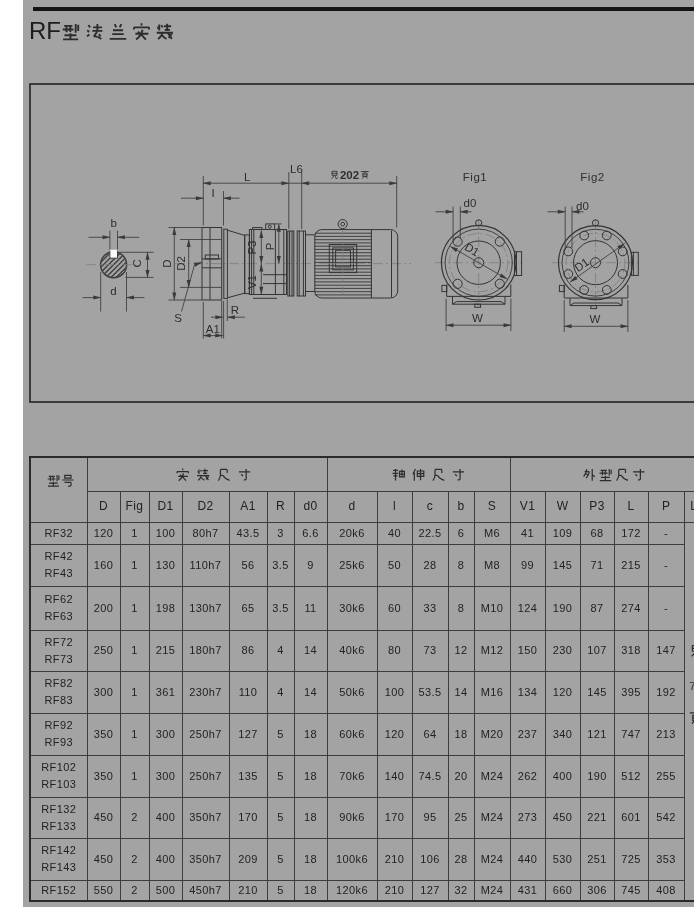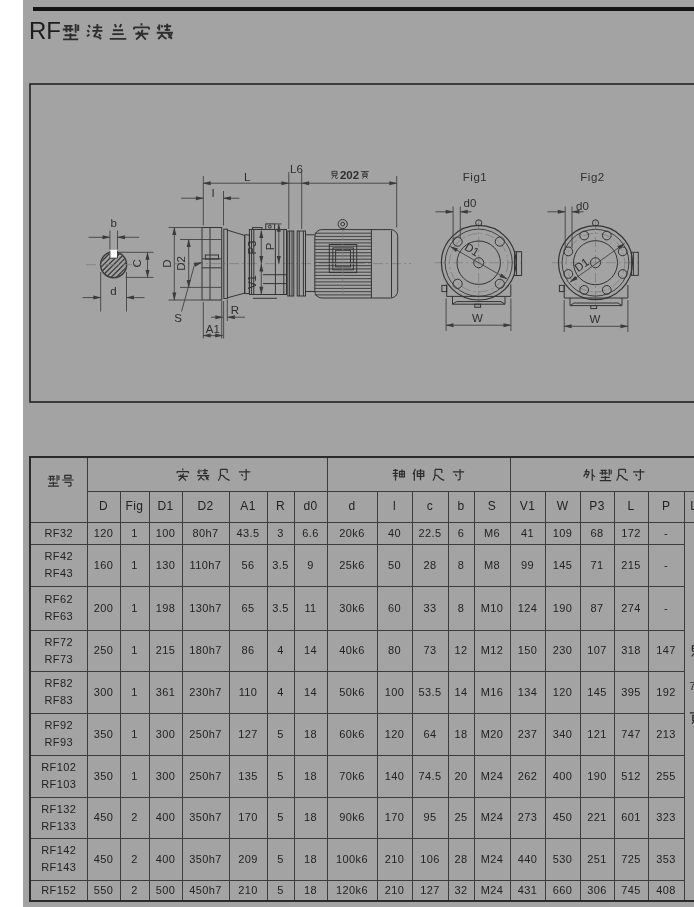--- a/index.html
+++ b/index.html
@@ -224,21 +224,21 @@
           <td>18</td>
           <td>90k6</td>
           <td>170</td>
           <td>95</td>
           <td>25</td>
           <td>M24</td>
           <td>273</td>
           <td>450</td>
           <td>221</td>
           <td>601</td>
-          <td>323</td>
+          <td>542</td>
         </tr>
 <tr style="height:42px">
           <td>RF142<br>RF143</td>
           <td>450</td>
           <td>2</td>
           <td>400</td>
           <td>350h7</td>
           <td>209</td>
           <td>5</td>
           <td>18</td>

